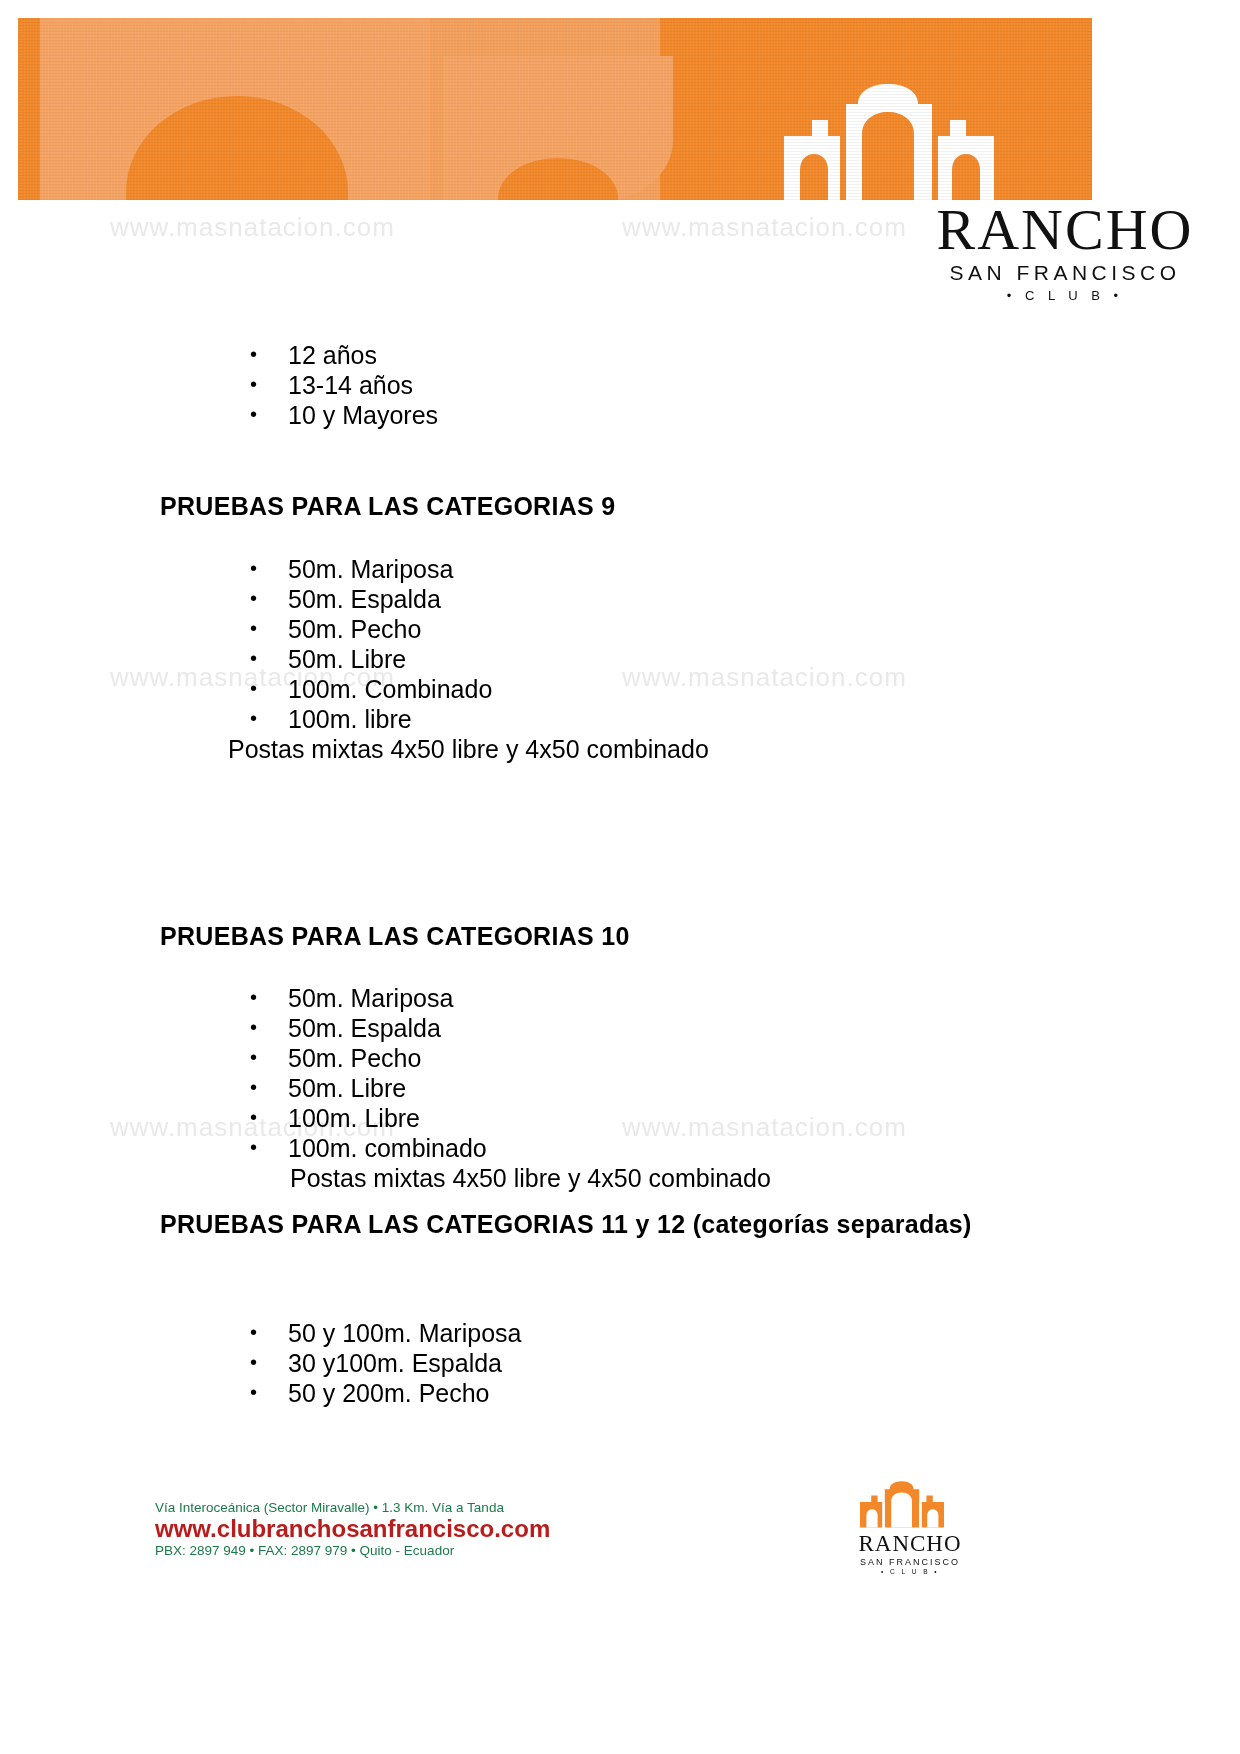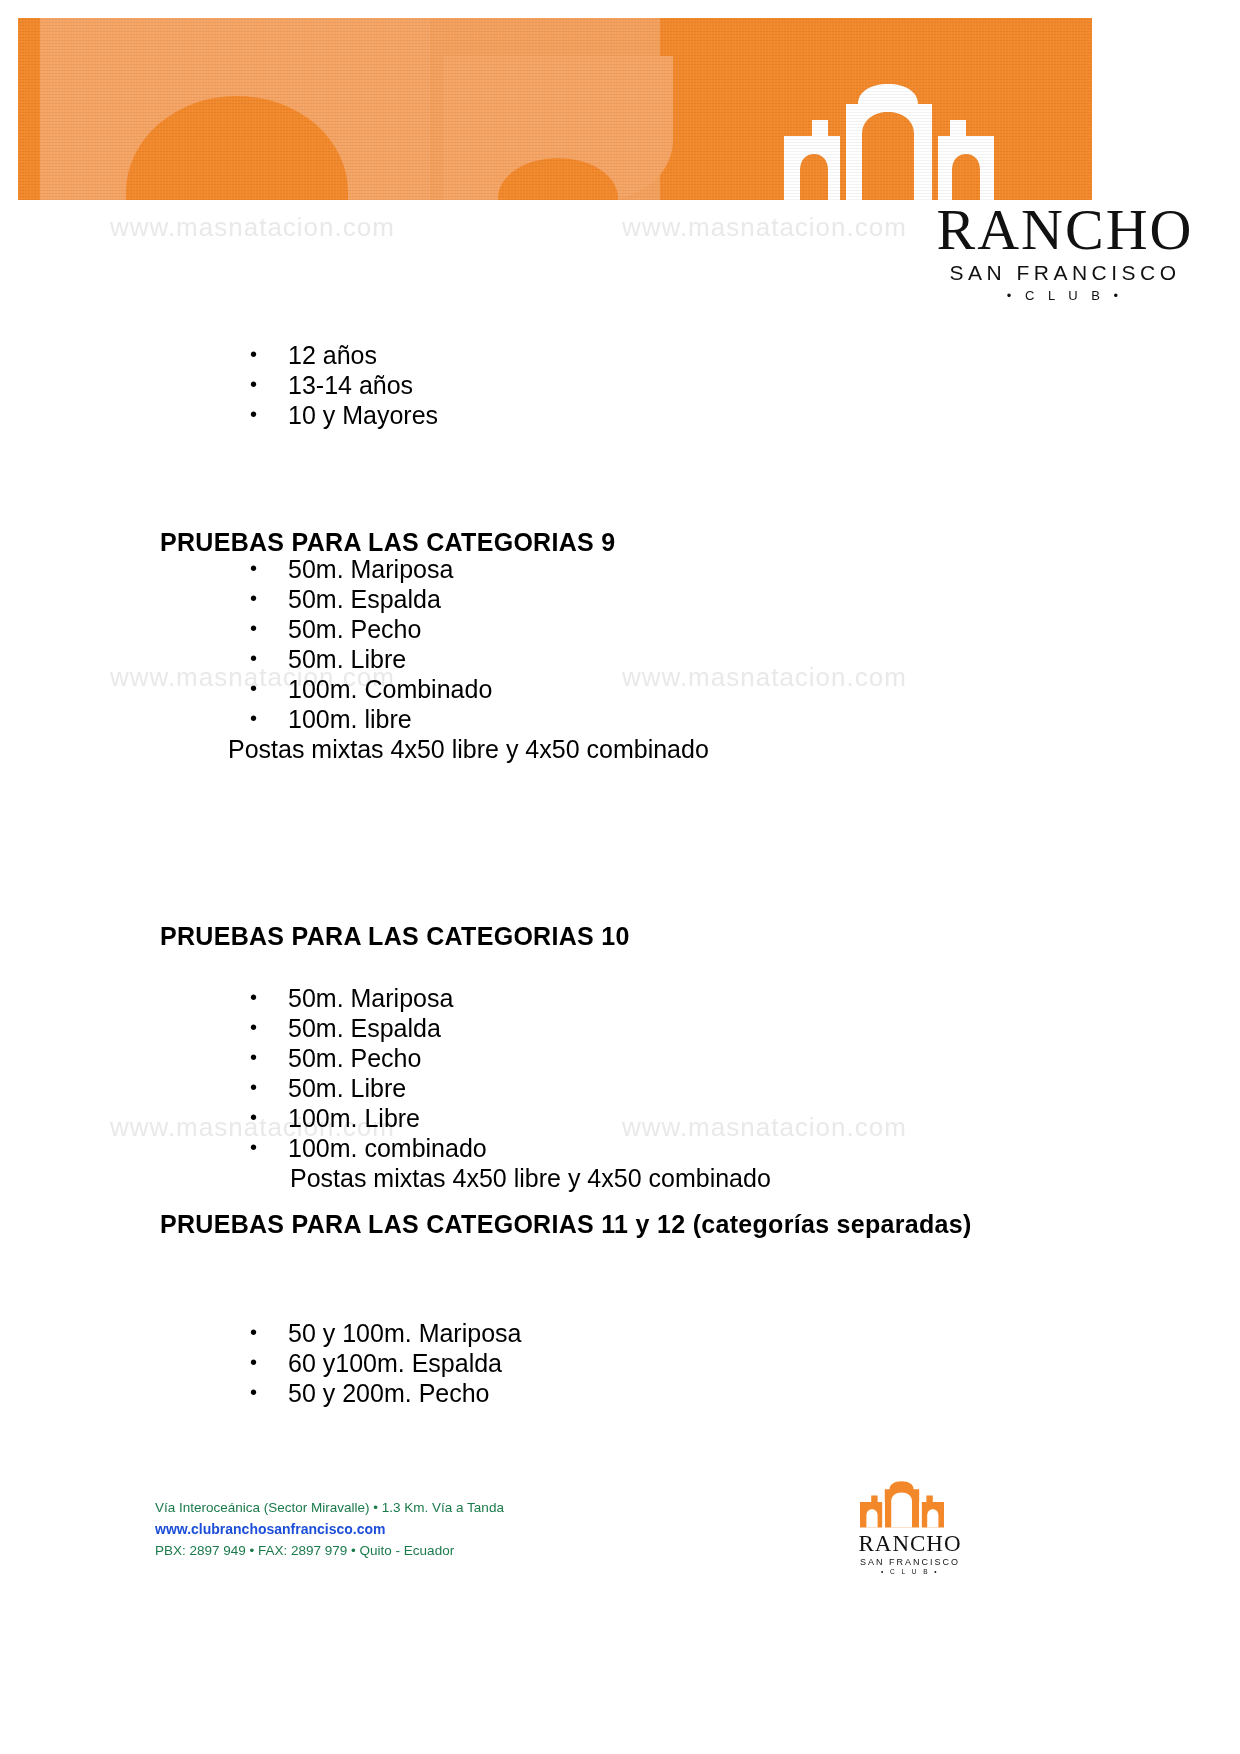--- a/index.html
+++ b/index.html
@@ -210,22 +210,22 @@
   .footer-line {
     font-family: "Liberation Sans", sans-serif;
     font-size: 13.5px;
     color: #1b7a4a;
     line-height: 19px;
     white-space: nowrap;
   }
   .footer-url {
     font-family: "Liberation Sans", sans-serif;
     font-weight: bold;
-    font-size: 14px;
-    color: #1d4ed8;
+    font-size: 24px;
+    color: #b91c1c;
     line-height: 24px;
     white-space: nowrap;
   }
 
   .footer-logo {
     position: absolute;
     left: 845px;
     top: 1478px;
     width: 130px;
     text-align: center;
@@ -313,21 +313,21 @@
     <div class="watermark" style="left: 110px; top: 1112px; color: rgb(233, 233, 233);">www.masnatacion.com</div>
     <div class="watermark" style="left: 622px; top: 1112px; color: rgb(233, 233, 233);">www.masnatacion.com</div>
   </div>
 
 <div class="content" id="content-layer">
     <ul class="eventlist" style="top: 340px; left: 250px;">
       <li>12 años</li>
       <li>13-14 años</li>
       <li>10 y Mayores</li>
     </ul>
-    <div class="heading" style="top: 492px; margin-top: 36px;"><span>PRUEBAS PARA LAS CATEGORIAS 9</span></div>
+    <div class="heading" style="top: 492px;"><span>PRUEBAS PARA LAS CATEGORIAS 9</span></div>
     <ul class="eventlist" style="top: 554px; left: 250px;">
       <li>50m. Mariposa</li>
       <li>50m. Espalda</li>
       <li>50m. Pecho</li>
       <li>50m. Libre</li>
       <li>100m. Combinado</li>
       <li>100m. libre</li>
     </ul>
     <div class="plainline" style="top: 734px; left: 228px;">Postas mixtas 4x50 libre y 4x50 combinado</div>
     <div class="heading" style="top: 922px;"><span>PRUEBAS PARA LAS CATEGORIAS 10</span></div>
@@ -336,21 +336,21 @@
       <li>50m. Espalda</li>
       <li>50m. Pecho</li>
       <li>50m. Libre</li>
       <li>100m. Libre</li>
       <li>100m. combinado</li>
     </ul>
     <div class="plainline" style="top: 1163px; left: 290px;">Postas mixtas 4x50 libre y 4x50 combinado</div>
     <div class="heading" style="top: 1210px;"><span>PRUEBAS PARA LAS CATEGORIAS 11 y 12 </span><span class="suffix">(categorías separadas)</span></div>
     <ul class="eventlist" style="top: 1318px; left: 250px;">
       <li>50 y 100m. Mariposa</li>
-      <li>60 y100m. Espalda</li>
+      <li>30 y100m. Espalda</li>
       <li>50 y 200m. Pecho</li>
     </ul>
   </div>
 
 <div class="footer">
   <div class="footer-line">Vía Interoceánica (Sector Miravalle) • 1.3 Km. Vía a Tanda</div>
   <div class="footer-url">www.clubranchosanfrancisco.com</div>
   <div class="footer-line">PBX: 2897 949 • FAX: 2897 979 • Quito - Ecuador</div>
 </div>
 

